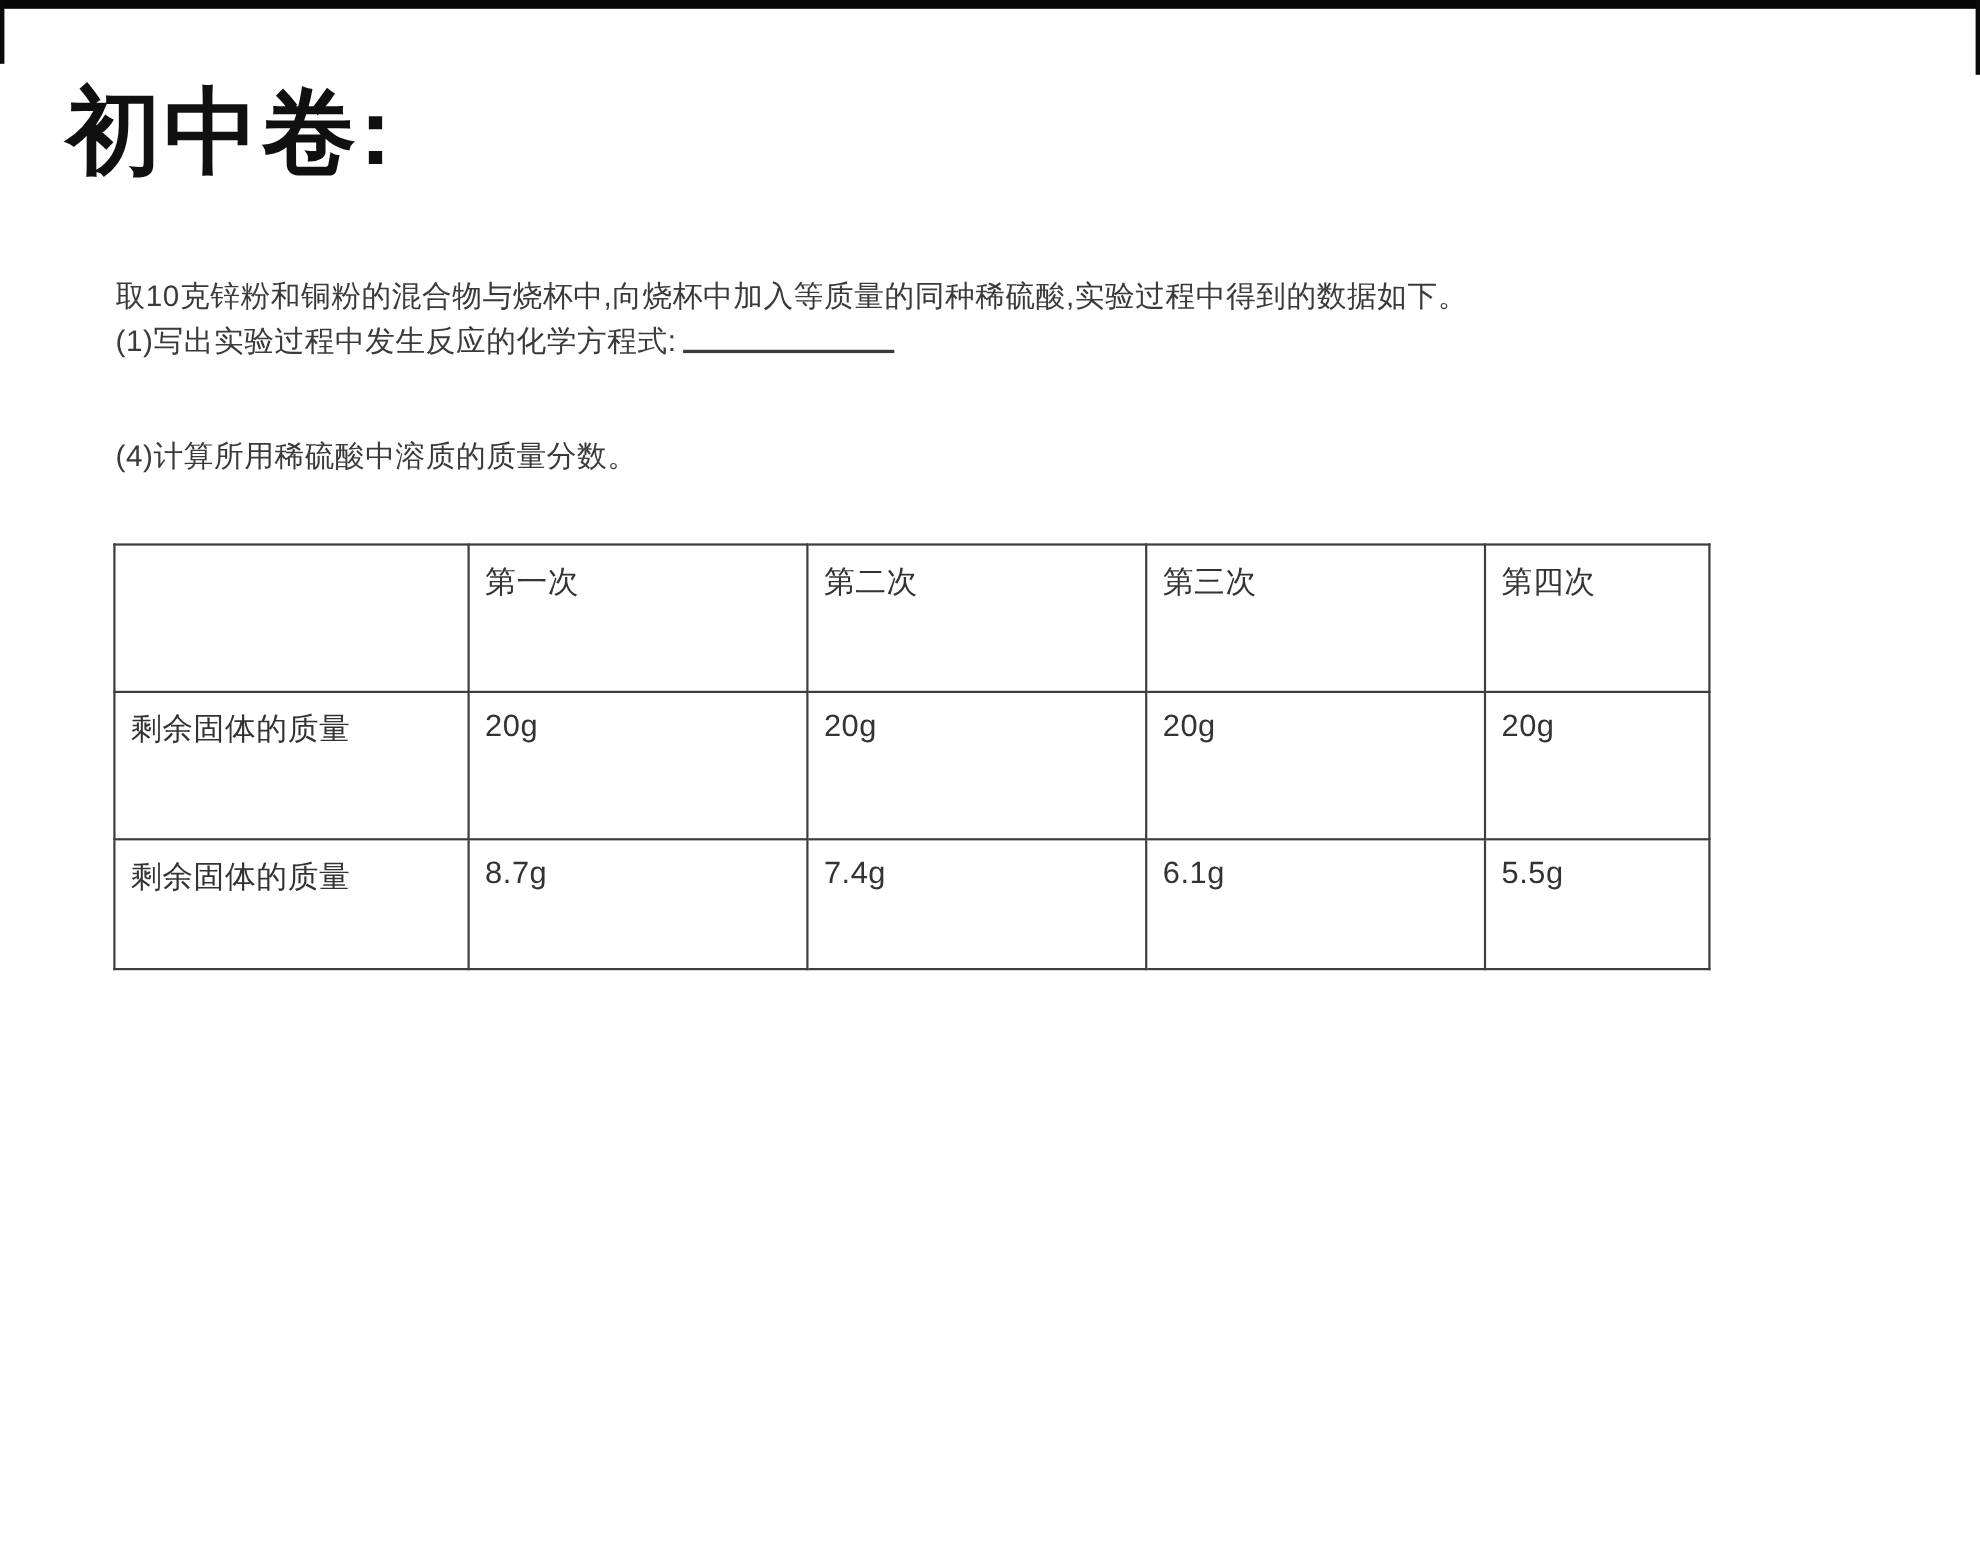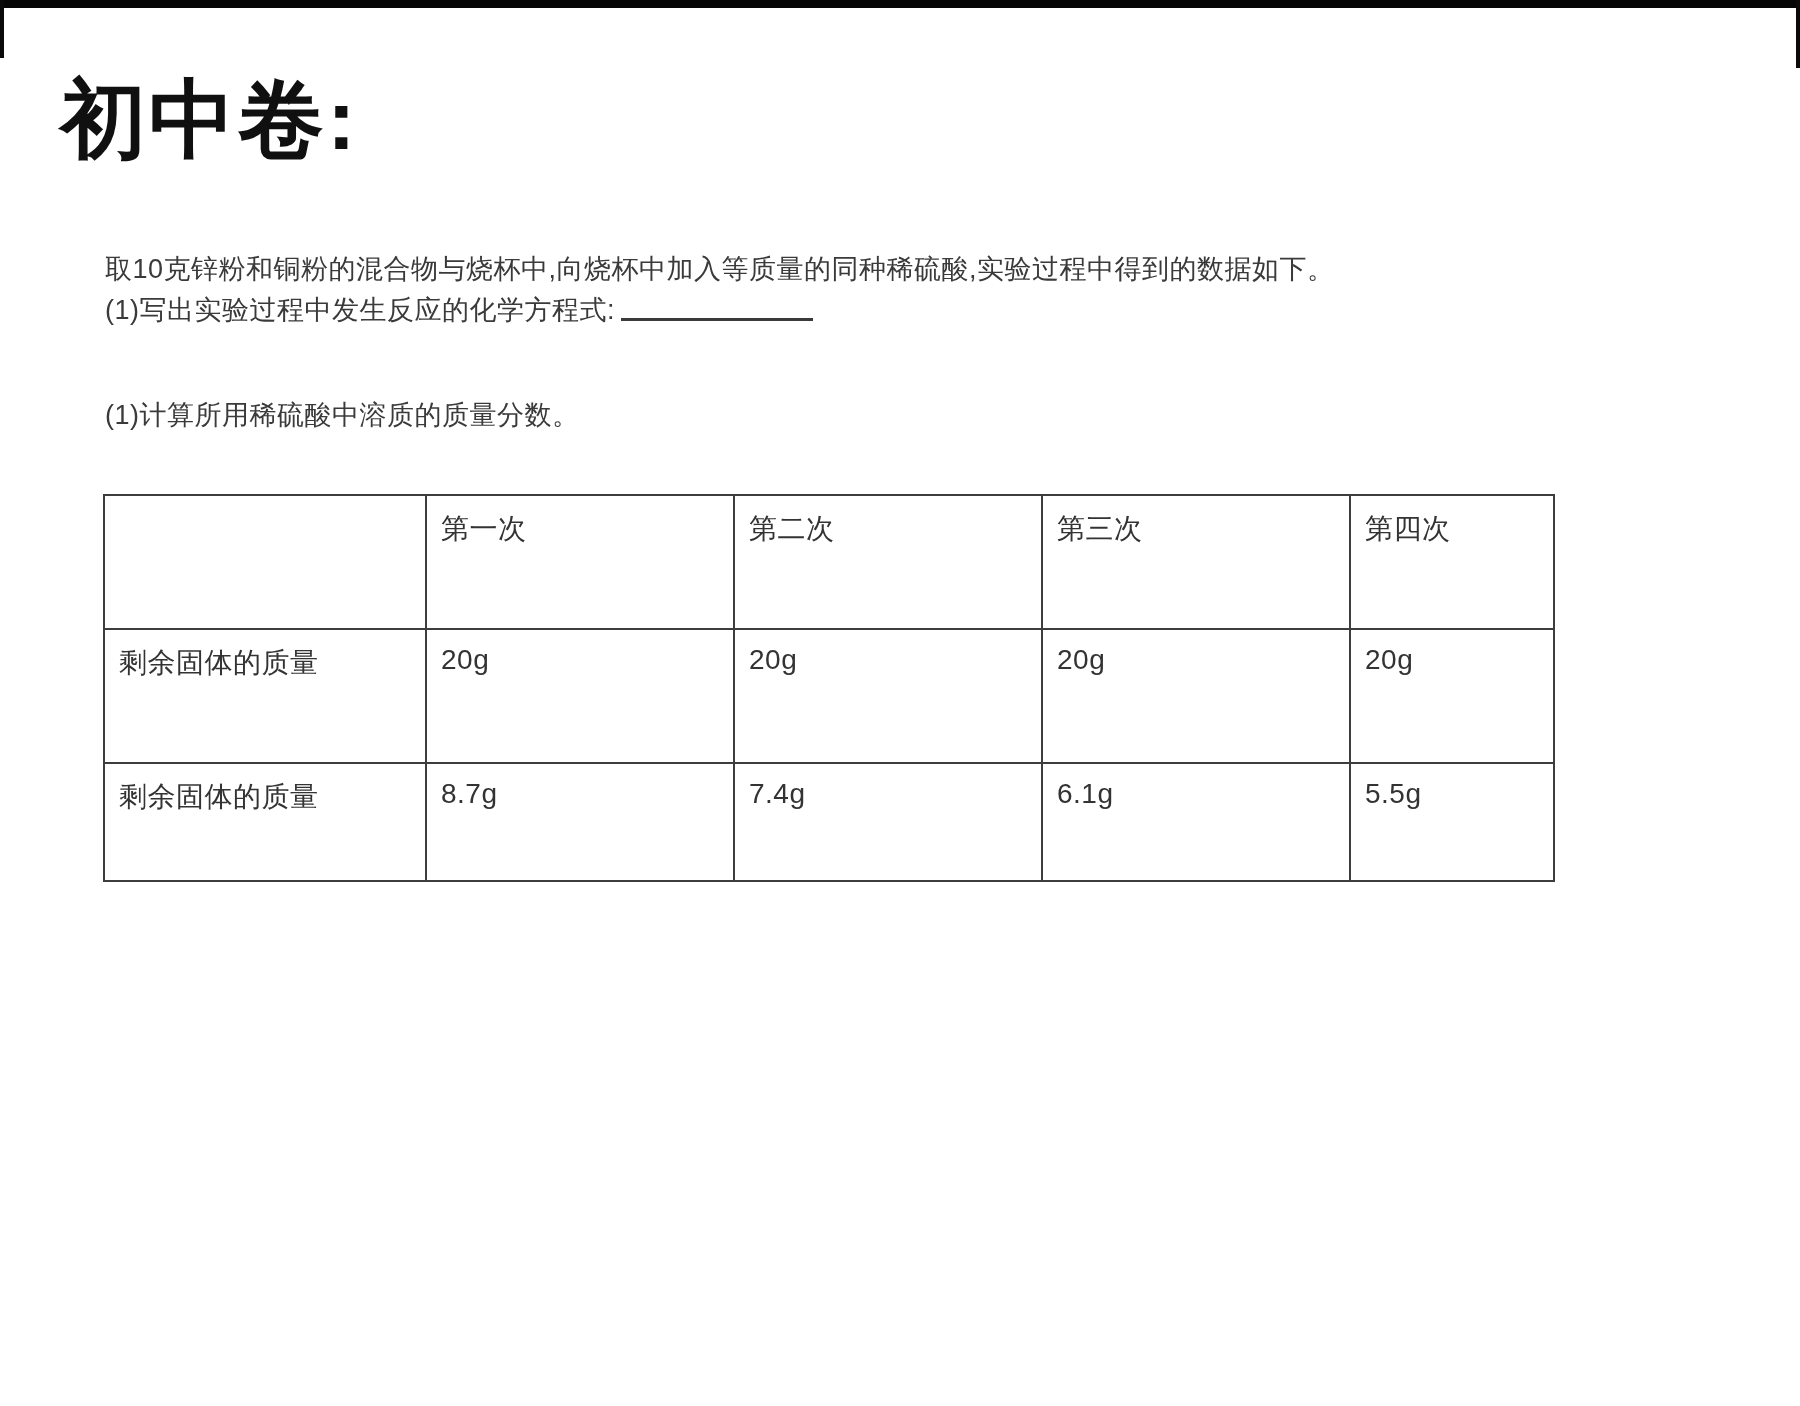--- a/index.html
+++ b/index.html
@@ -103,21 +103,21 @@
   <div class="edge-left"></div>
   <div class="edge-right"></div>
 
   <h1 class="title">初中卷:</h1>
 
   <p class="q-line q-intro">取10克锌粉和铜粉的混合物与烧杯中,向烧杯中加入等质量的同种稀硫酸,实验过程中得到的数据如下。</p>
 
   <p class="q-line q-part1"><span>(1)写出实验过程中发生反应的化学方程式:</span><span class="blank blank-1"></span></p>
 
 
-  <p class="q-line q-part3">(1)计算所用稀硫酸中溶质的质量分数。</p>
+  <p class="q-line q-part3">(4)计算所用稀硫酸中溶质的质量分数。</p>
 
   <table class="data-table">
     <colgroup>
       <col style="width:322px">
       <col style="width:308px">
       <col style="width:308px">
       <col style="width:308px">
       <col style="width:204px">
     </colgroup>
     <tbody>

